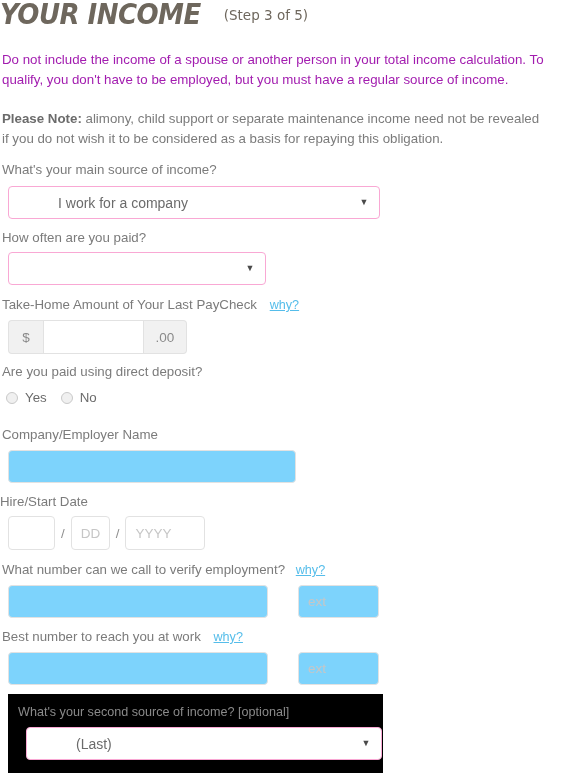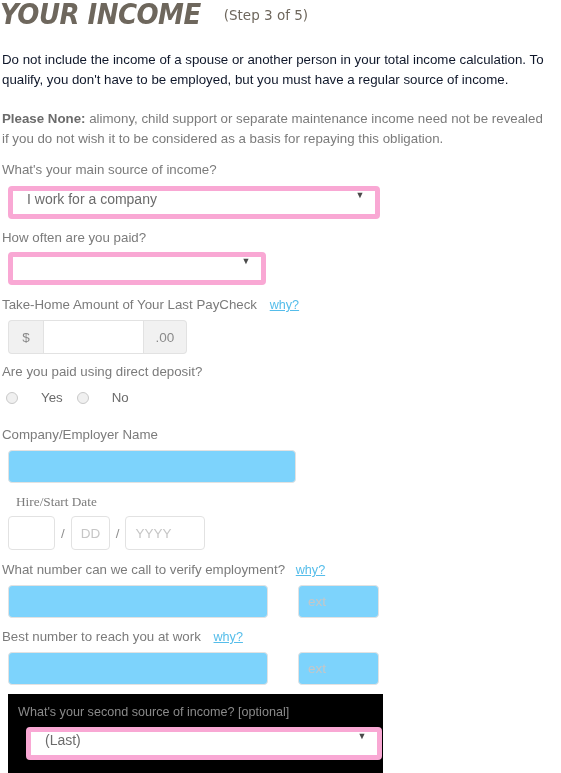--- a/index.html
+++ b/index.html
@@ -55,21 +55,21 @@
   }
 
   
   .intro {
     position: absolute;
     left: 2px;
     top: 37px;
     width: 557px;
     font-size: 13.3px;
     line-height: 20px;
-    color: #0f172a;
+    color: #a21caf;
   }
   .note {
     position: absolute;
     left: 2px;
     top: 96px;
     width: 545px;
     font-size: 13.3px;
     line-height: 20px;
     color: #7b7b7b;
   }
@@ -107,26 +107,27 @@
   }
   .txt-input::placeholder {
     color: #c6c6c6;
     opacity: 1;
   }
 
   
   .sel {
     position: absolute;
     box-sizing: border-box;
-    border: 5px solid #f9a8d4;
+    border: 1px solid #f9a8d4;
     border-radius: 4px;
     background: #ffffff;
     display: flex;
-    align-items: flex-start;
+    align-items: center;
     cursor: pointer;
+    padding-left: 35px;
   }
   .sel .sel-value {
     flex: 1 1 auto;
     padding-left: 14px;
     font-size: 14px;
     color: #6b6b6b;
     white-space: nowrap;
     overflow: hidden;
   }
   .sel .caret {
@@ -195,21 +196,21 @@
   .radio-dot {
     width: 12px;
     height: 12px;
     border-radius: 50%;
     border: 1px solid #c9c9c9;
     background: #f0f0f0;
     box-sizing: border-box;
     display: inline-block;
   }
   .radio-text {
-    margin-left: 23px;
+    margin-left: 7px;
     margin-right: 14px;
     font-size: 13.3px;
     color: #6b6b6b;
     text-align: center;
   }
 
   
   .date-row {
     position: absolute;
     display: flex;
@@ -254,21 +255,21 @@
 <body>
 
 <div class="page">
 
   <div class="header-row">
     <span class="page-title">YOUR INCOME</span><span class="step-label">(Step 3 of 5)</span>
   </div>
 
   <p class="intro">Do not include the income of a spouse or another person in your total income calculation. To qualify, you don't have to be employed, but you must have a regular source of income.</p>
 
-  <p class="note"><b>Please None:</b><span> alimony, child support or separate maintenance income need not be revealed if you do not wish it to be considered as a basis for repaying this obligation.</span></p>
+  <p class="note"><b>Please Note:</b><span> alimony, child support or separate maintenance income need not be revealed if you do not wish it to be considered as a basis for repaying this obligation.</span></p>
 
   <div class="field-label" style="left:2px; top:161px;">What's your main source of income?</div>
   <div class="sel" style="left:8px; top:186px; width:372px; height:33px;">
     <span class="sel-value">I work for a company</span>
     <span class="caret">▼</span>
   </div>
 
   <div class="field-label" style="left:2px; top:229px;">How often are you paid?</div>
   <div class="sel" style="left:8px; top:252px; width:258px; height:33px;">
     <span class="sel-value"></span>
@@ -293,21 +294,21 @@
     </label>
     <label class="radio-opt">
       <span class="radio-dot"></span>
       <span class="radio-text">No</span>
     </label>
   </div>
 
   <div class="field-label" style="left:2px; top:426px;">Company/Employer Name</div>
   <input class="txt-input" style="left: 8px; top: 450px; width: 288px; height: 33px;" type="text" value="" placeholder="">
 
-  <div class="field-label" style="left:16px; top:493px;font-family:Liberation Serif, serif;">Hire/Start Date</div>
+  <div class="field-label" style="left:0; top:493px;">Hire/Start Date</div>
   <div class="date-row" style="left:8px; top:516px;">
     <input class="date-box date-mm" type="text" value="" placeholder="MM" style="">
     <span class="date-sep">/</span>
     <input class="date-box date-dd" type="text" value="" placeholder="DD" style="">
     <span class="date-sep">/</span>
     <input class="date-box date-yyyy" type="text" value="" placeholder="YYYY" style="">
   </div>
 
   <div class="field-label" style="left:2px; top:561px;">
     <span>What number can we call to verify employment?</span>

